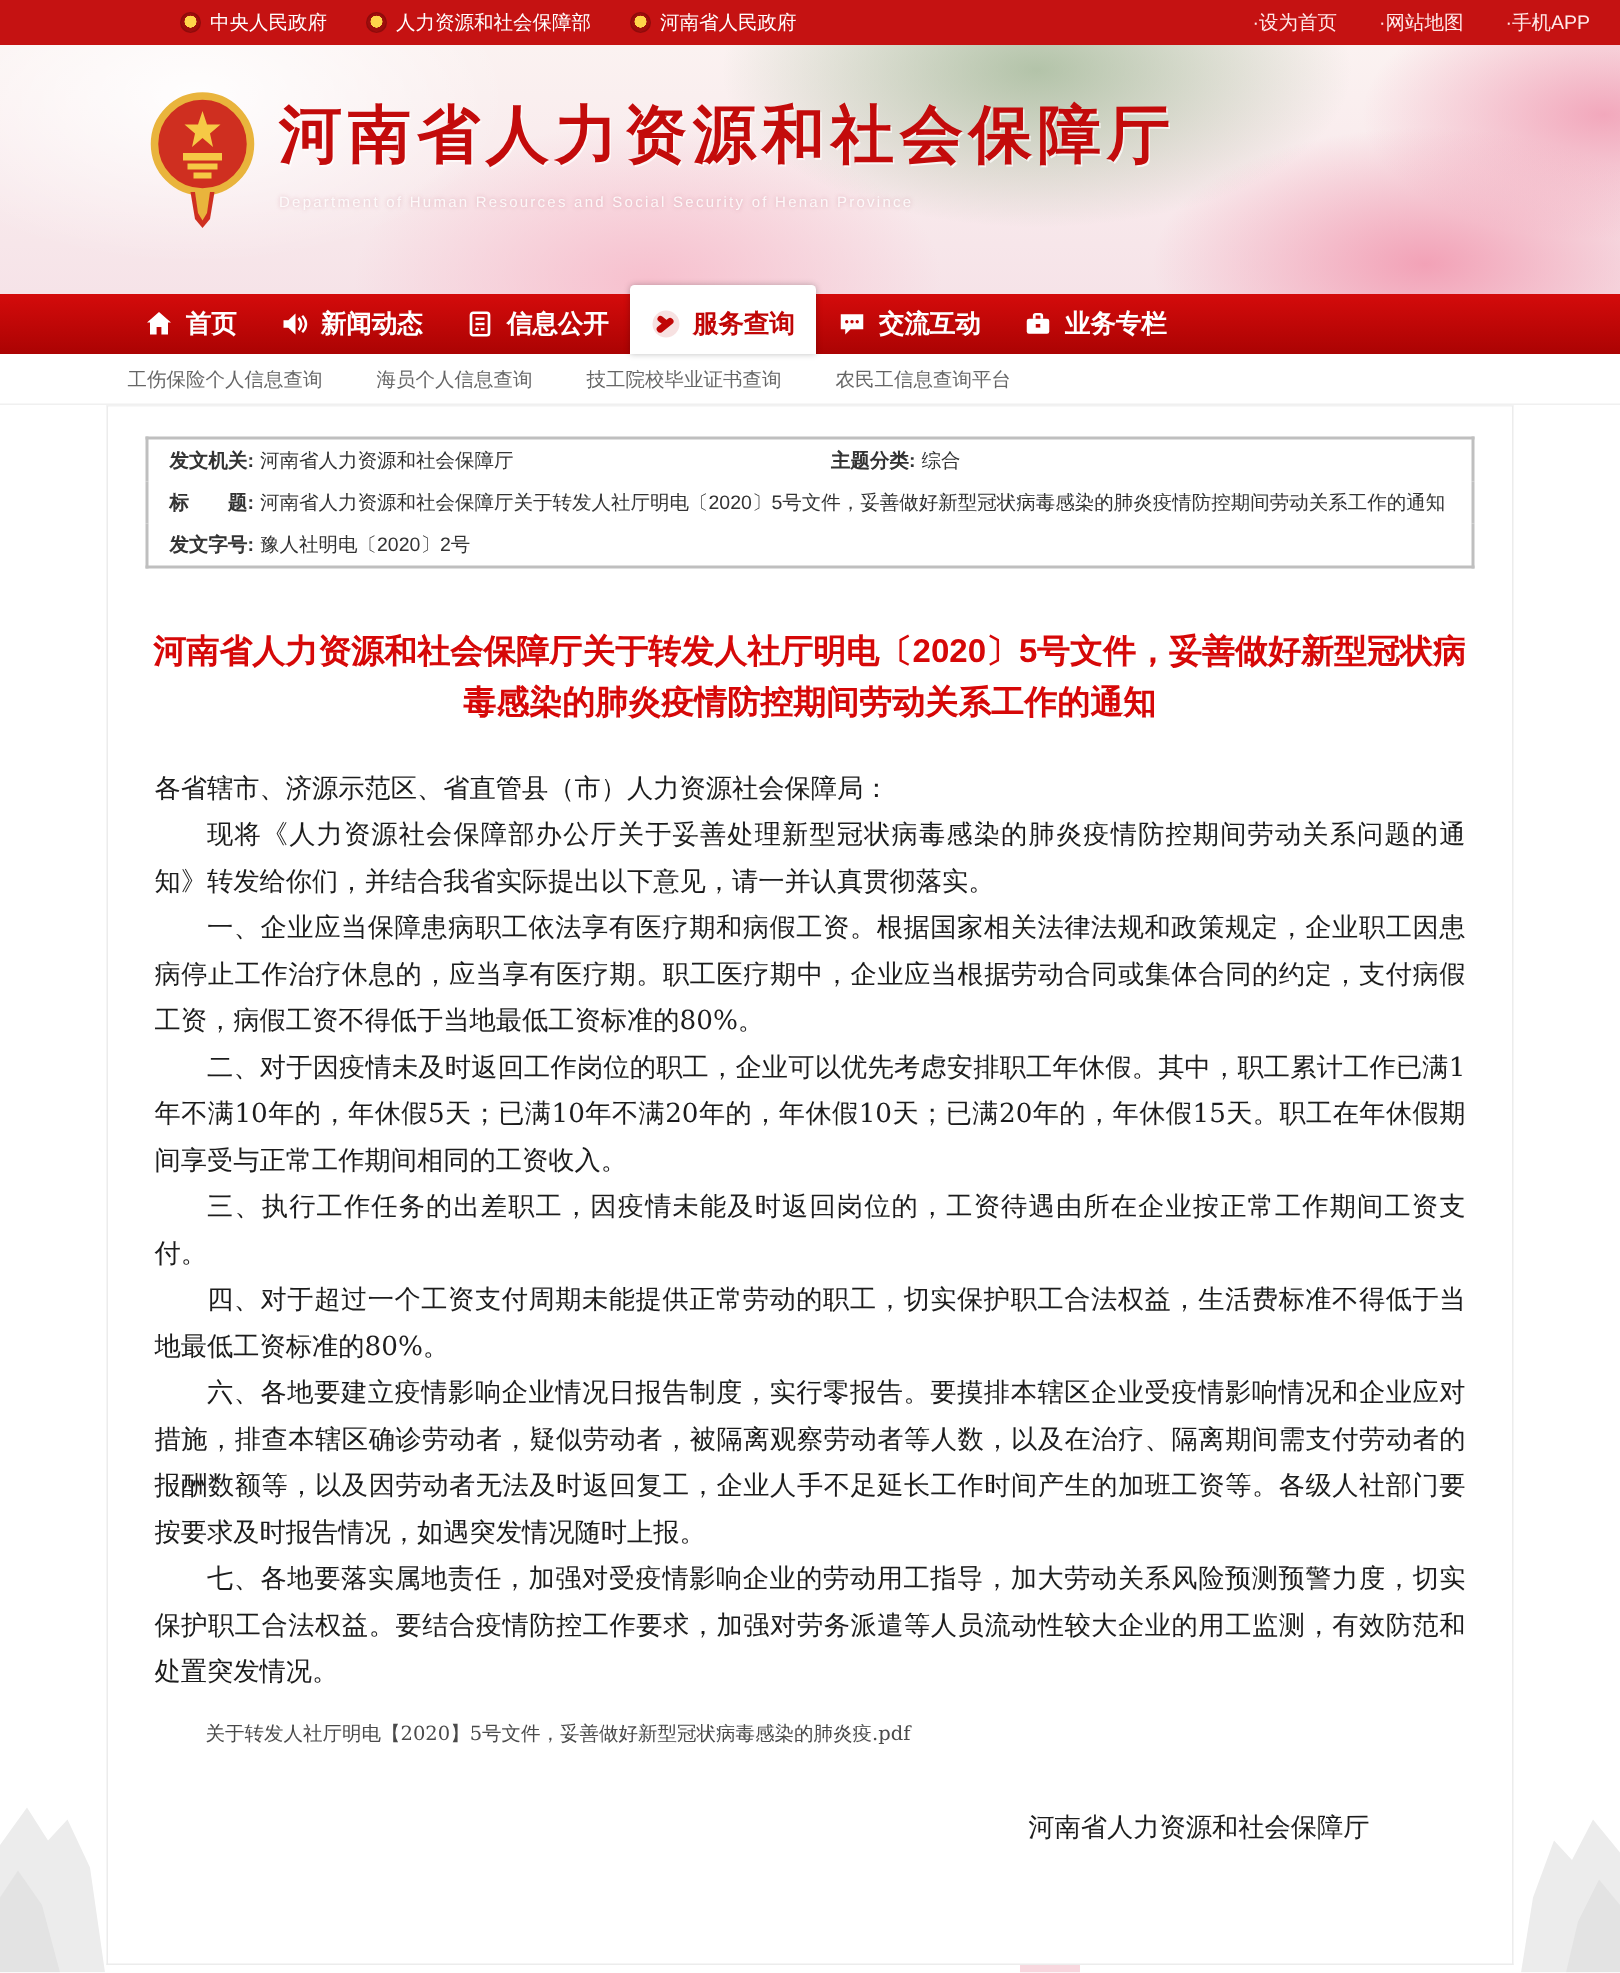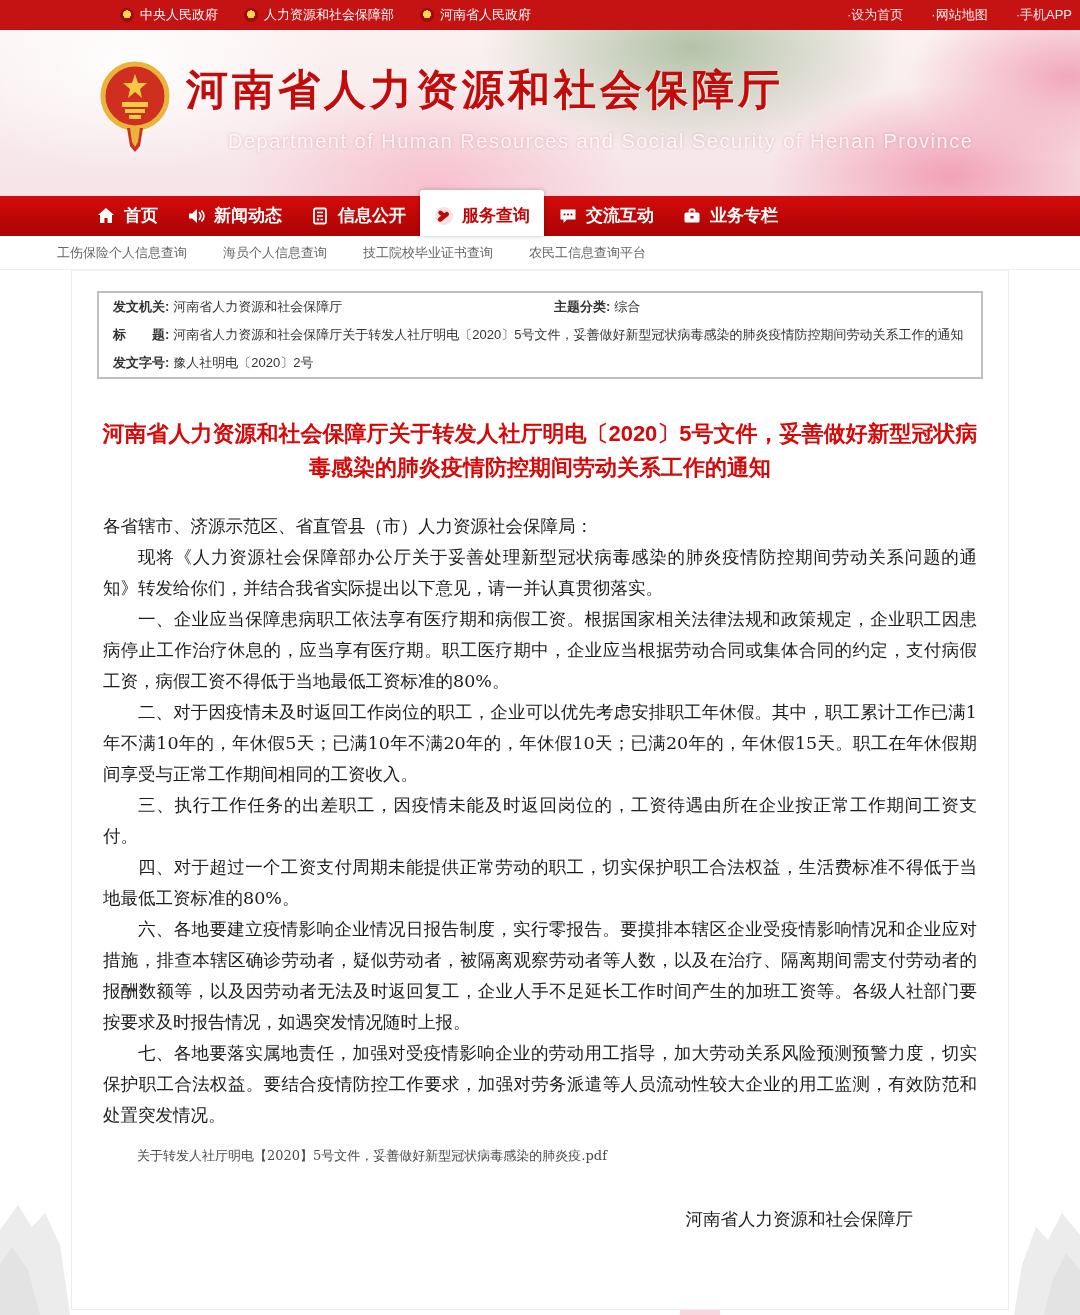--- a/index.html
+++ b/index.html
@@ -1,57 +1,57 @@
 <!DOCTYPE html>
 <html><head>
 <meta charset="utf-8">
 <style>
   * { margin:0; padding:0; box-sizing:border-box; }
   html,body { width:1080px; height:1315px; overflow:hidden; background:#fff;
     font-family:"Liberation Sans", sans-serif; position:relative; }
 
   
   .topbar { height:30px; background:#c51212; display:flex; align-items:center;
-    padding:0 8px 0 120px; color:#fff; font-size:13px; }
+    padding:0 20px 0 120px; color:#fff; font-size:13px; }
   .topbar .site { display:flex; align-items:center; margin-right:26px; cursor:pointer; }
   .emblem-dot { width:14px; height:14px; border-radius:50%; margin-right:6px;
     background:radial-gradient(circle at 50% 45%, #ffd54a 0 44%, #9d0d0d 46%);
     border:1px solid #8f0b0b; display:inline-block; }
   .topbar .spacer { flex:1; }
   .topbar .quick { margin-left:28px; color:#ffe9e9; cursor:pointer; }
 
   
   .banner { height:166px; position:relative; overflow:hidden;
     background:
       radial-gradient(ellipse 260px 130px at 88% 88%, rgba(242,158,180,.95), rgba(242,158,180,0) 70%),
       radial-gradient(ellipse 300px 150px at 64% 10%, rgba(120,158,110,.55), rgba(120,158,110,0) 70%),
       radial-gradient(ellipse 280px 150px at 40% 95%, rgba(247,188,203,.9), rgba(247,188,203,0) 70%),
       radial-gradient(ellipse 230px 120px at 99% 28%, rgba(240,150,175,.8), rgba(240,150,175,0) 70%),
       radial-gradient(ellipse 300px 160px at 12% 20%, rgba(255,255,255,.9), rgba(255,255,255,0) 70%),
       linear-gradient(#fbf2f1, #f6e3e8); }
   .banner-inner { position:absolute; left:100px; top:28px; display:flex; }
   .emblem-svg { width:70px; height:96px; margin-right:16px; }
   .banner-text .cn { font-size:42px; font-weight:bold; color:#c30b0b; letter-spacing:4px;
     text-shadow:1px 1px 0 rgba(255,255,255,.7); line-height:64px; }
-  .banner-text .en { font-size:20px; color:rgba(255,255,255,.85); letter-spacing:1.5px;
-    text-shadow:0 0 3px rgba(180,90,110,.4); margin-top:8px;margin-left:42px; }
+  .banner-text .en { font-size:10px; color:rgba(255,255,255,.85); letter-spacing:1.5px;
+    text-shadow:0 0 3px rgba(180,90,110,.4); margin-top:8px; }
 
   
   .nav { height:40px; background:linear-gradient(#d40b0b,#ab0303); display:flex;
     align-items:stretch; padding:0 82px; position:relative; }
   .nav-item { display:flex; align-items:center; color:#fff; font-size:17px; font-weight:bold;
     padding:0 14px; cursor:pointer; line-height:40px; }
   .nav-item .ico { width:20px; height:20px; margin-right:8px; display:inline-block; }
   .nav-item.active { background:#fff; color:#c00606; margin-top:-6px; padding-top:6px;
     border-radius:3px 3px 0 0; box-shadow:0 0 4px rgba(0,0,0,.25); }
   .ico svg { width:100%; height:100%; display:block; }
 
   
   .subnav { height:34px; background:#fff; border-bottom:1px solid #f0f0f0; display:flex;
-    align-items:center; padding:0 57px; font-size:13px; color:#666; }
+    align-items:center; padding:0 85px; font-size:13px; color:#666; }
   .subnav .sn-item { margin-right:36px; cursor:pointer; }
 
   
   .card { margin:0 71px; border:1px solid #ececec; border-top:1px solid #f2f2f2;
     background:#fff; min-height:1040px; padding:20px 25px 30px; position:relative; z-index:2; }
 
   table.meta { width:100%; border:2px solid #bfbfbf; border-collapse:collapse;
     font-size:13px; color:#333; }
   table.meta td { padding:5px 14px; line-height:18px; vertical-align:top; }
   table.meta .lbl { font-weight:bold; white-space:nowrap; padding-right:4px; }

